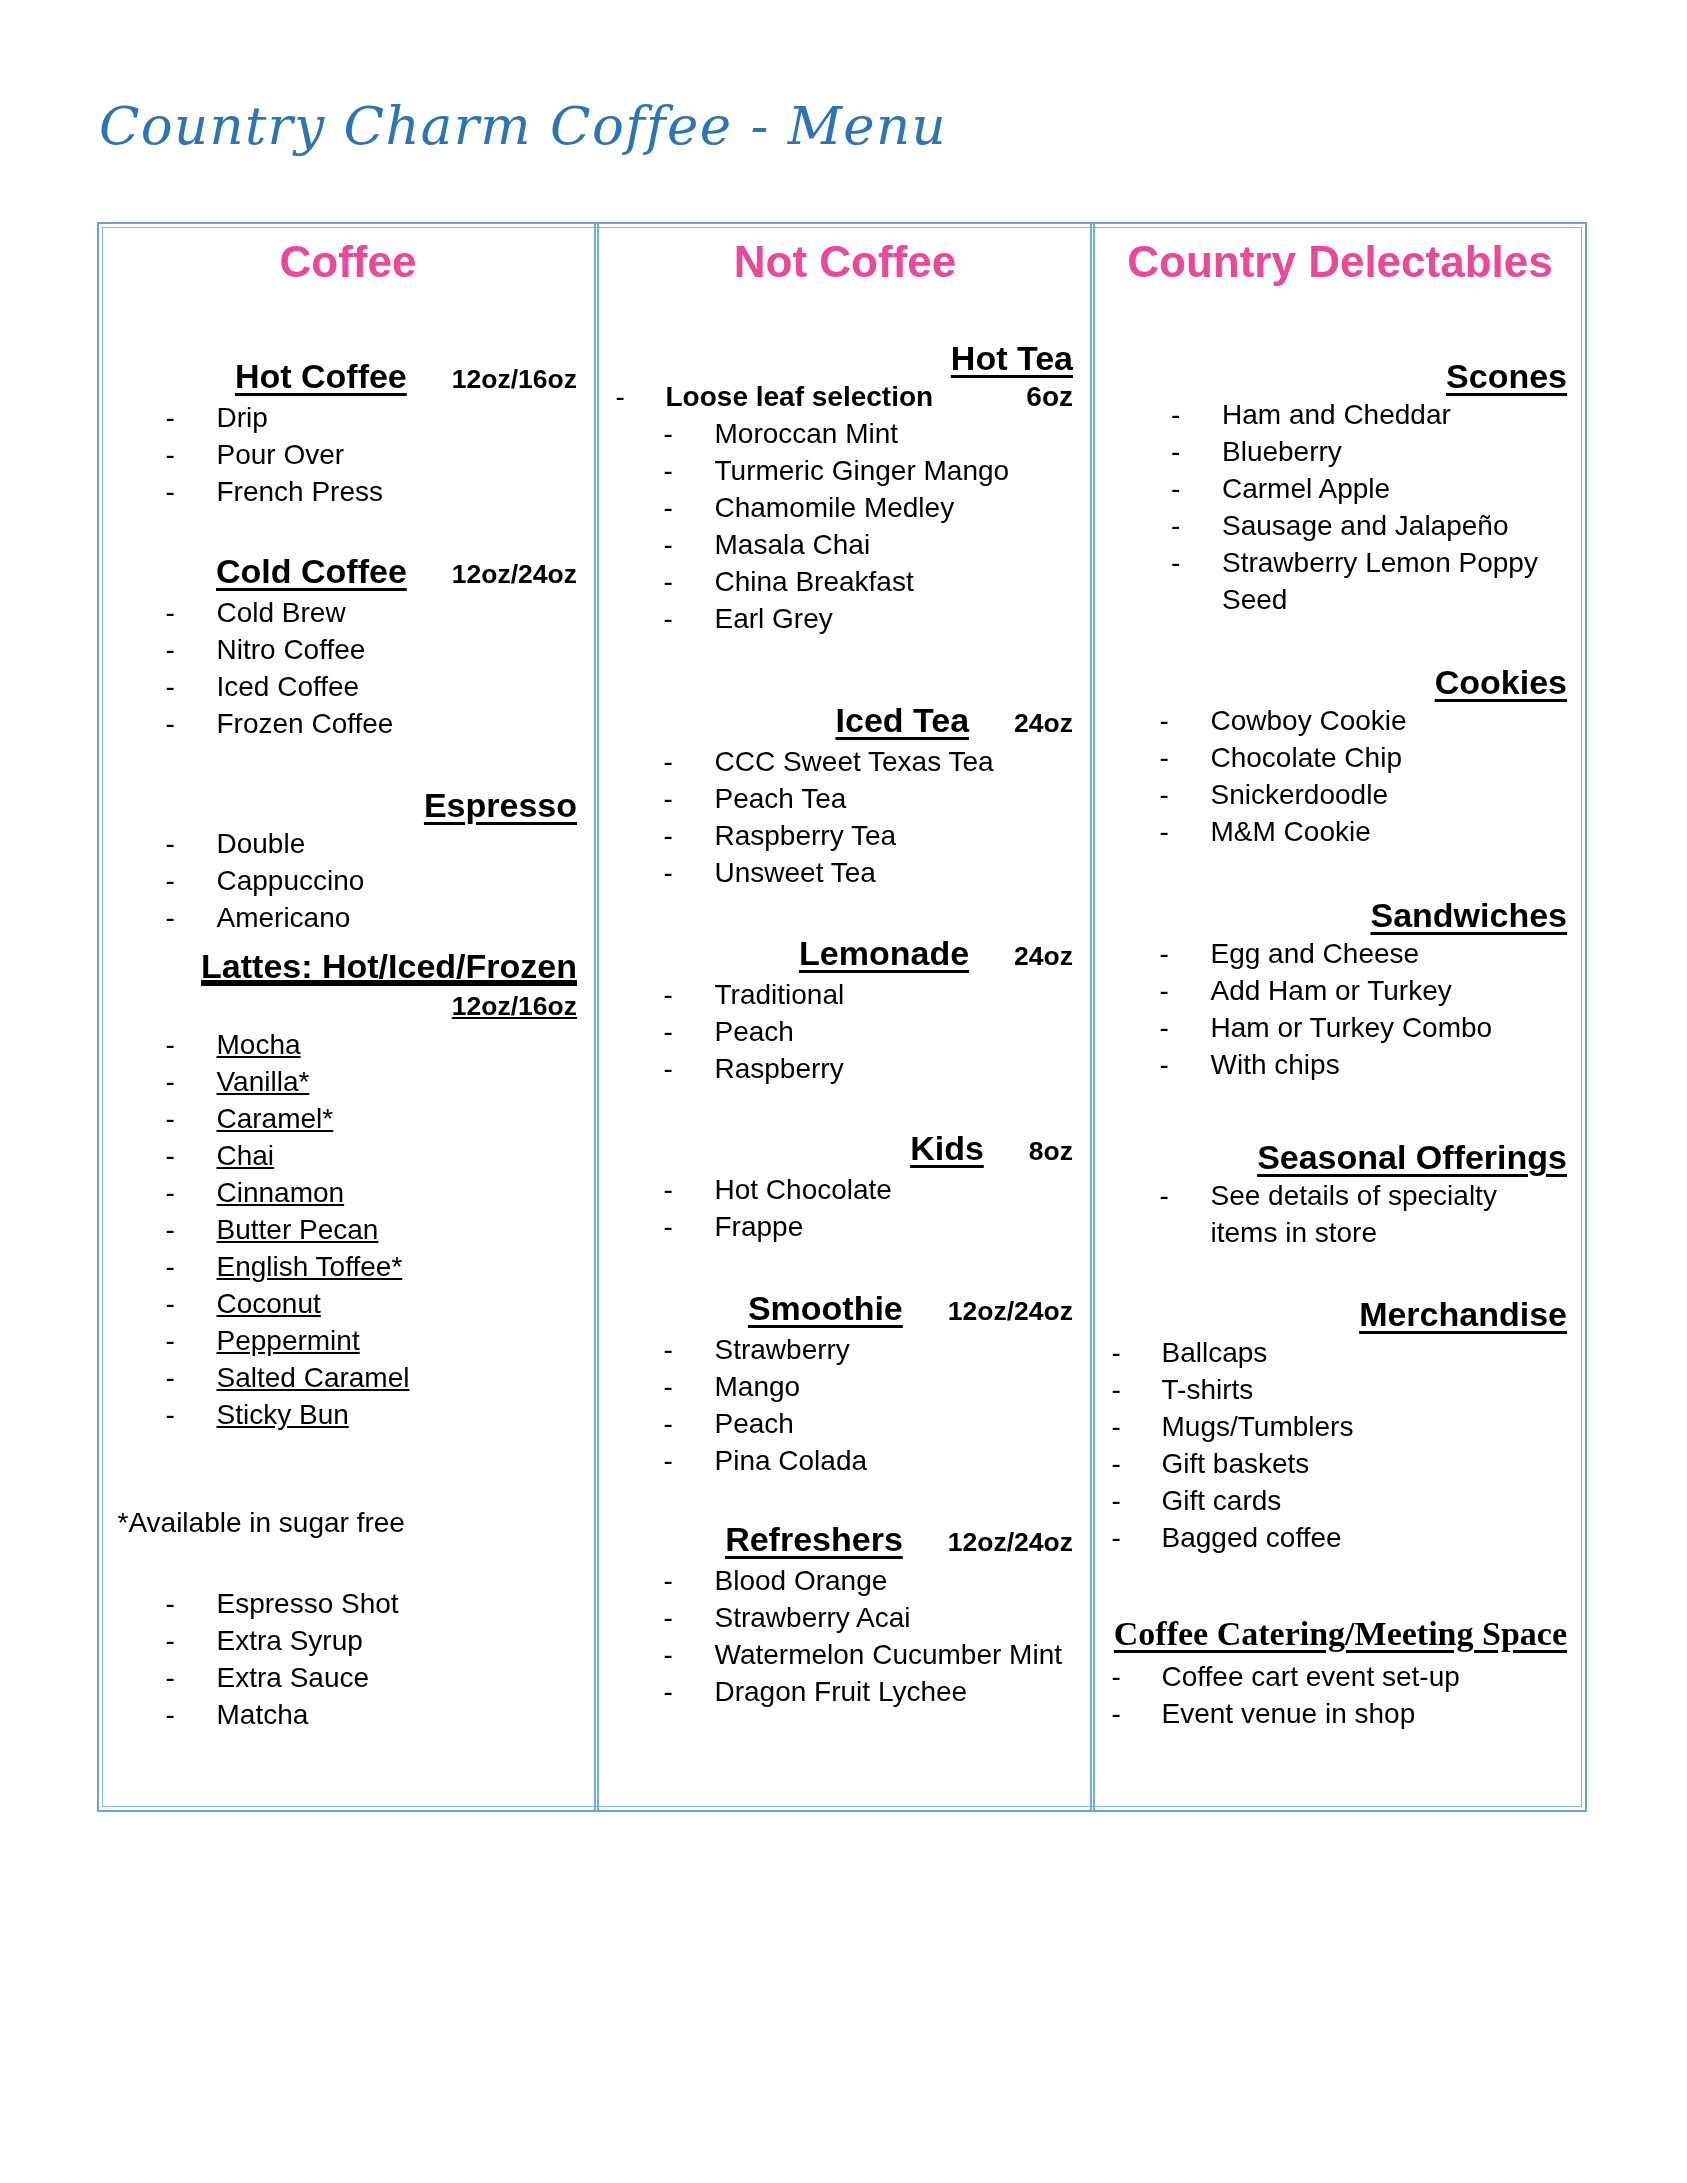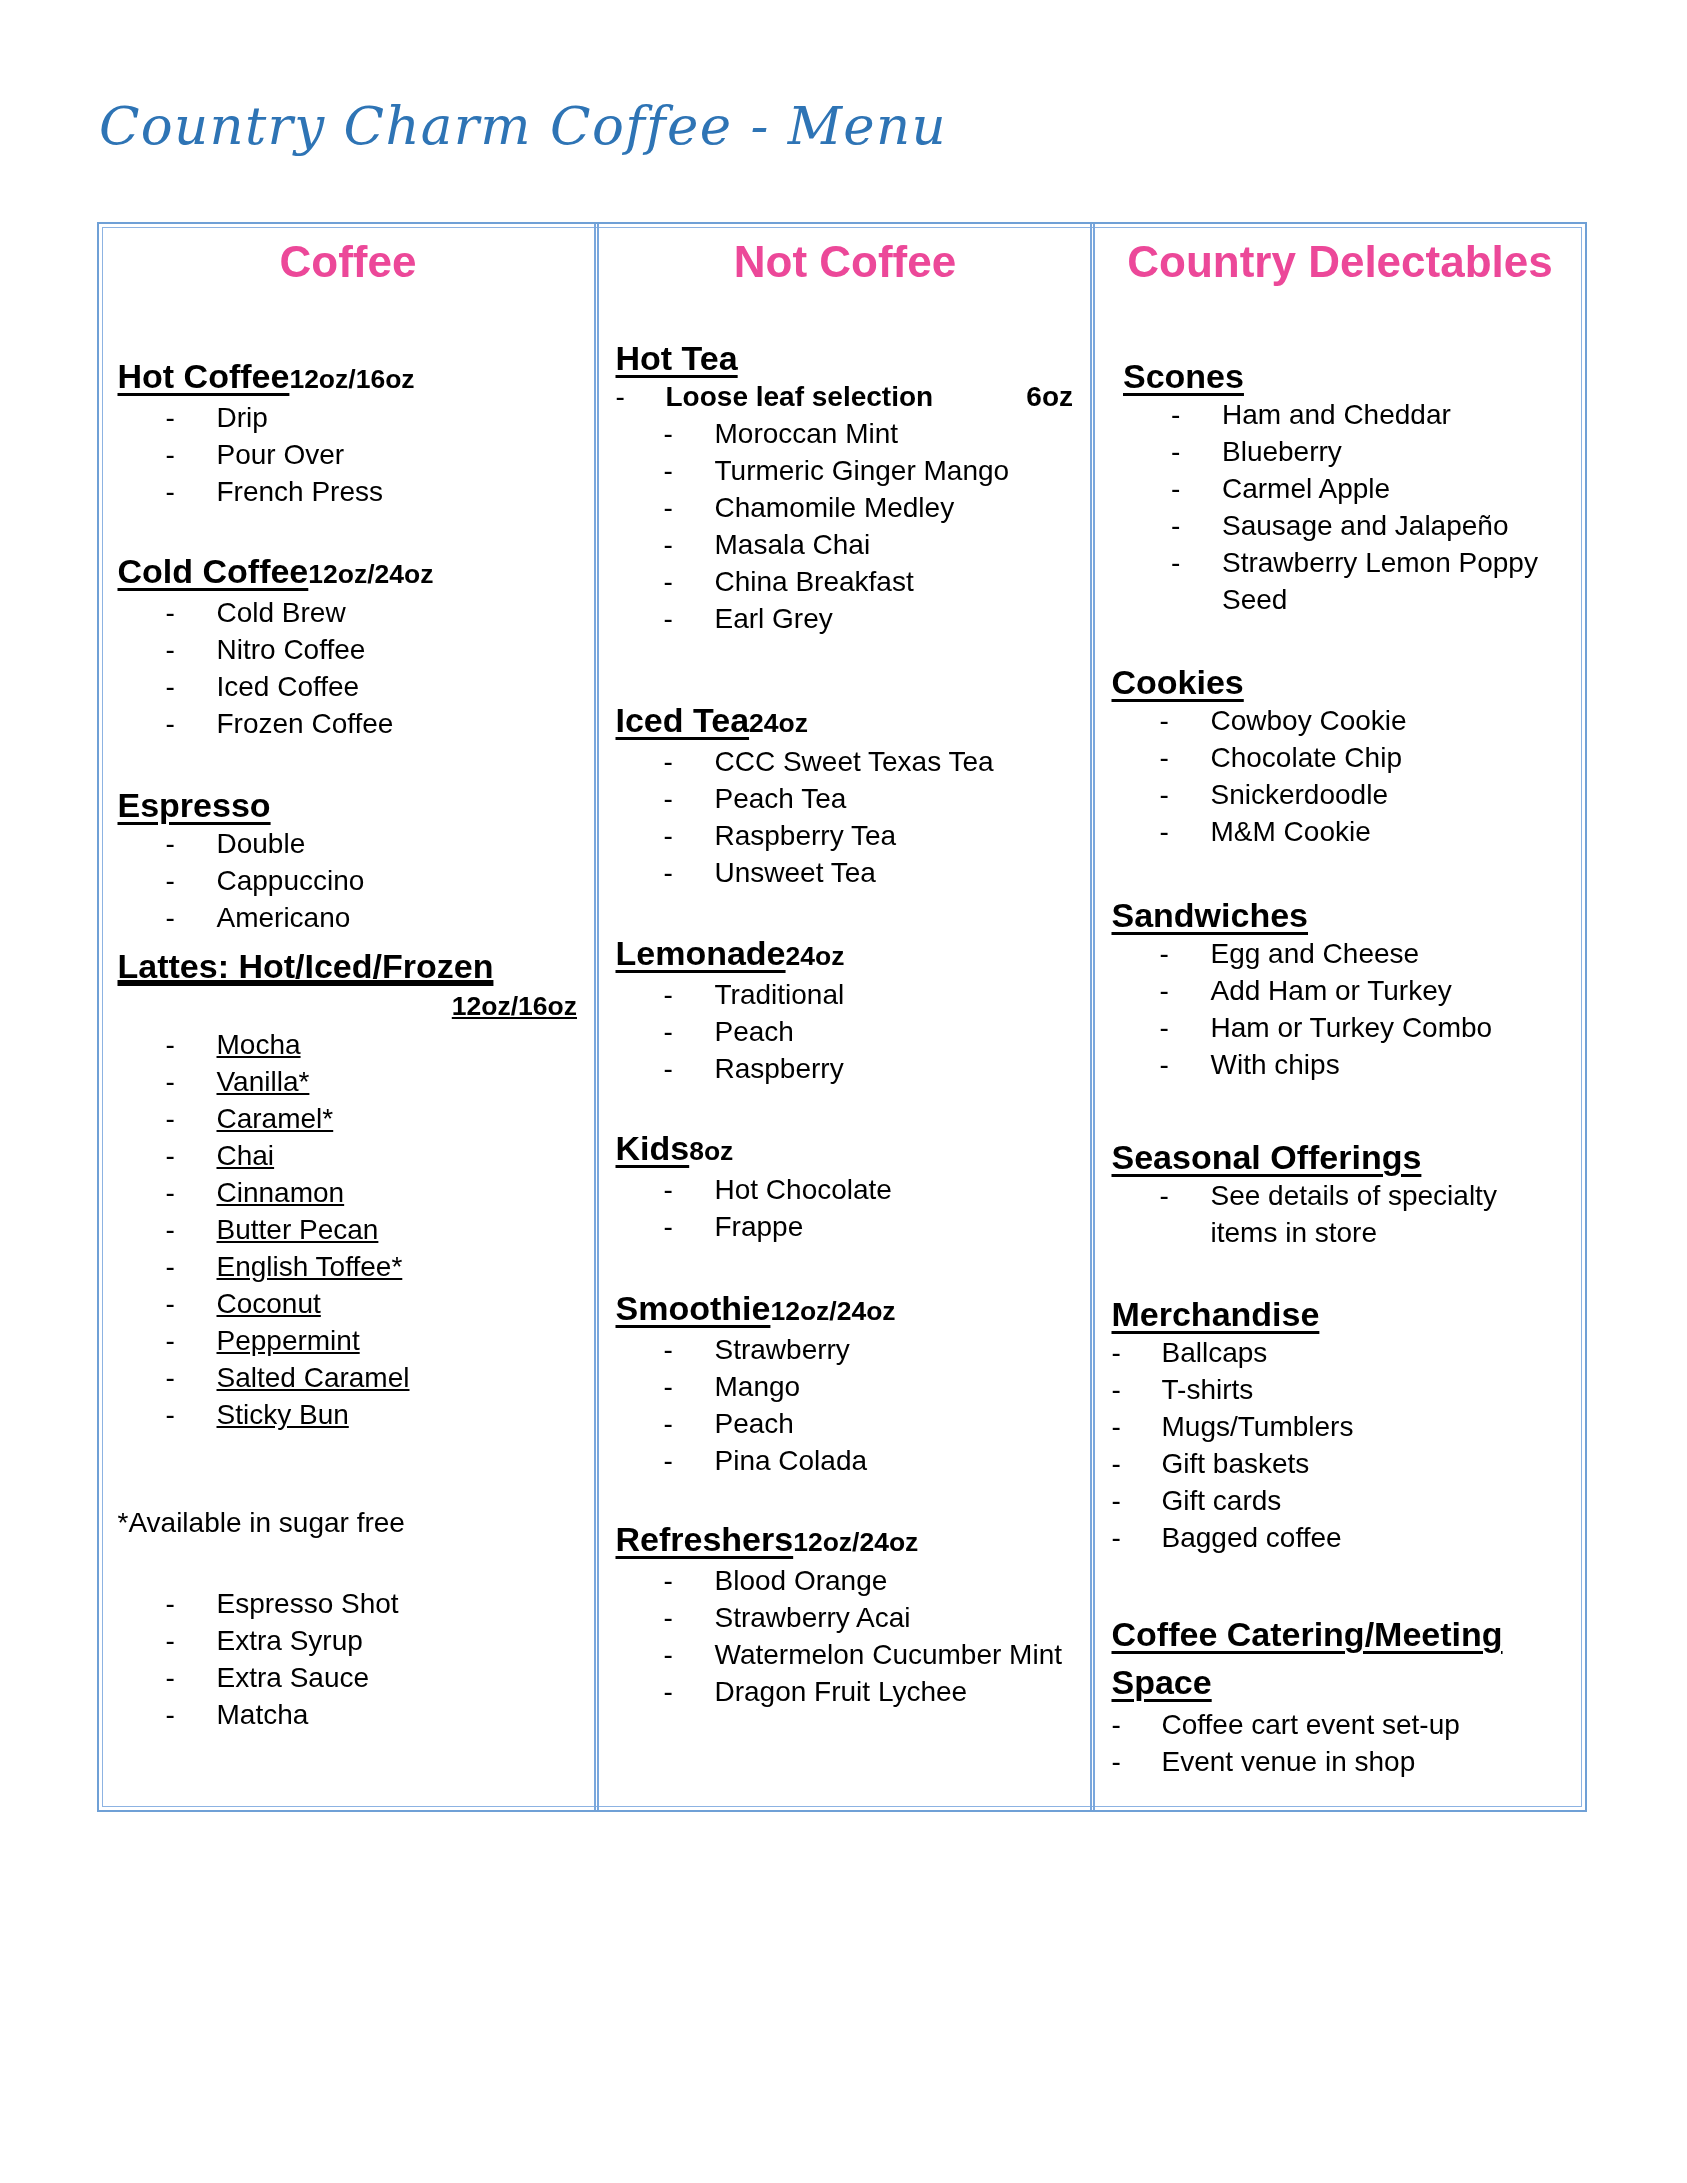--- a/index.html
+++ b/index.html
@@ -8,21 +8,21 @@
   .table{position:absolute;left:97px;top:222px;width:1490px;height:1590px;border:2px double #6fa0d6;box-sizing:border-box;}
   .table::before{content:"";position:absolute;inset:2.6px;border:1.3px solid #8db3e2;pointer-events:none;}
   .col{position:absolute;top:0;bottom:0;}
   .col1{left:0;width:498px;}
   .col2{left:498px;width:496px;}
   .col3{left:994px;width:494px;}
   .divider{position:absolute;top:0;bottom:0;width:5.3px;border-left:2px solid #7aa7dc;border-right:2px solid #7aa7dc;box-sizing:border-box;}
   .d1{left:495px;} .d2{left:991px;}
   .col-head{position:absolute;top:12px;left:0;right:0;text-align:center;font-weight:bold;font-size:44px;color:#ec4899;line-height:1.2;}
   .section{position:absolute;left:18.5px;right:20px;}
-  .sec-head{display:flex;justify-content:flex-start;align-items:baseline;}
+  .sec-head{display:flex;justify-content:flex-end;align-items:baseline;gap:45px;}
   .sec-title{font-weight:bold;font-size:34px;text-decoration:underline;text-decoration-thickness:3.3px;text-underline-offset:5.3px;line-height:40px;}
   .sec-size{font-weight:bold;font-size:26.5px;line-height:40px;}
   .size-line{text-align:right;font-weight:bold;font-size:26.5px;line-height:40px;padding-right:0;}
   ul.items{list-style:none;margin:0;padding:0;}
   ul.items li{position:relative;font-size:28px;line-height:37px;padding-left:99px;}
   ul.items li .dash{position:absolute;left:48px;top:0;}
   ul.items.flat li{padding-left:50px;}
   ul.items.flat li .dash{left:0;}
   .subhead{position:relative;font-size:28px;line-height:37px;font-weight:bold;padding-left:50px;display:flex;justify-content:space-between;}
   .subhead .dash{position:absolute;left:0;font-weight:normal;}
@@ -261,21 +261,21 @@
           <li><span class="dash">-</span><span>T-shirts</span></li>
           <li><span class="dash">-</span><span>Mugs/Tumblers</span></li>
           <li><span class="dash">-</span><span>Gift baskets</span></li>
           <li><span class="dash">-</span><span>Gift cards</span></li>
           <li><span class="dash">-</span><span>Bagged coffee</span></li>
         </ul>
     </div>
 
     <div class="section s-catering">
       <div class="sec-head">
-          <span class="sec-title" style="line-height:48px;">Coffee Catering/Meeting Space</span>
+          <span class="sec-title" style="line-height:48px;font-family:Liberation Serif, serif;">Coffee Catering/Meeting Space</span>
         </div>
       <ul class="items flat">
           <li><span class="dash">-</span><span>Coffee cart event set-up</span></li>
           <li><span class="dash">-</span><span>Event venue in shop</span></li>
         </ul>
     </div>
   </div>
 </div>
 
 

